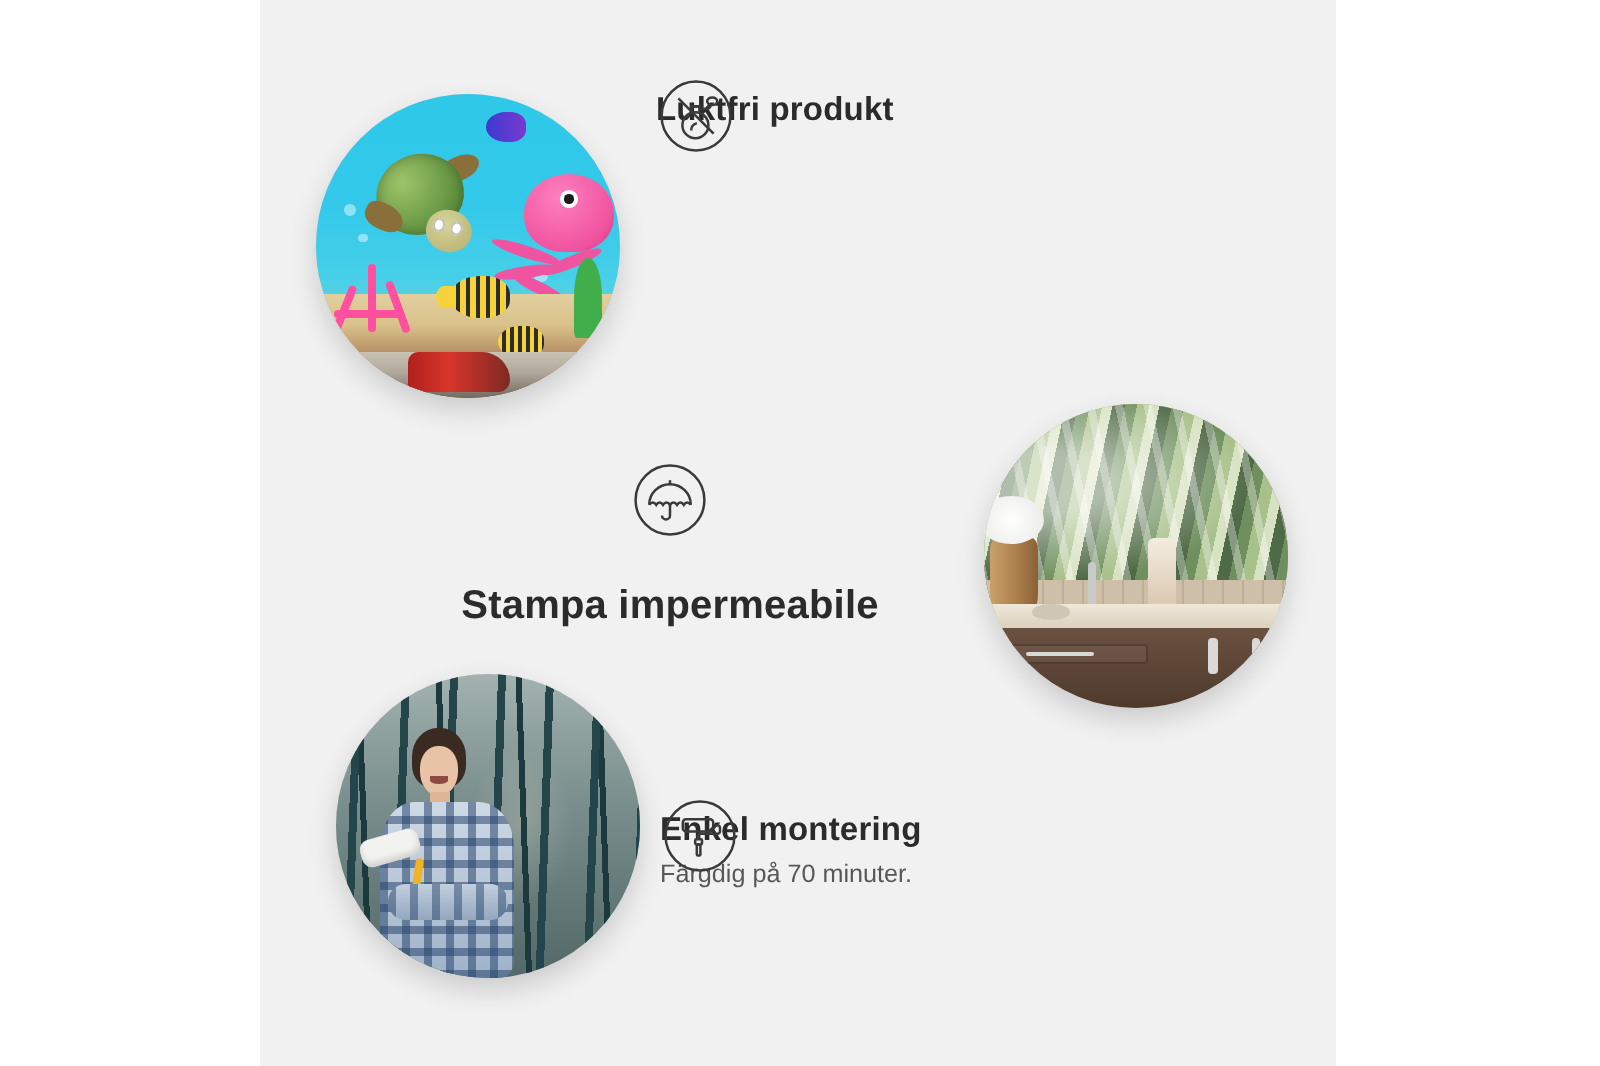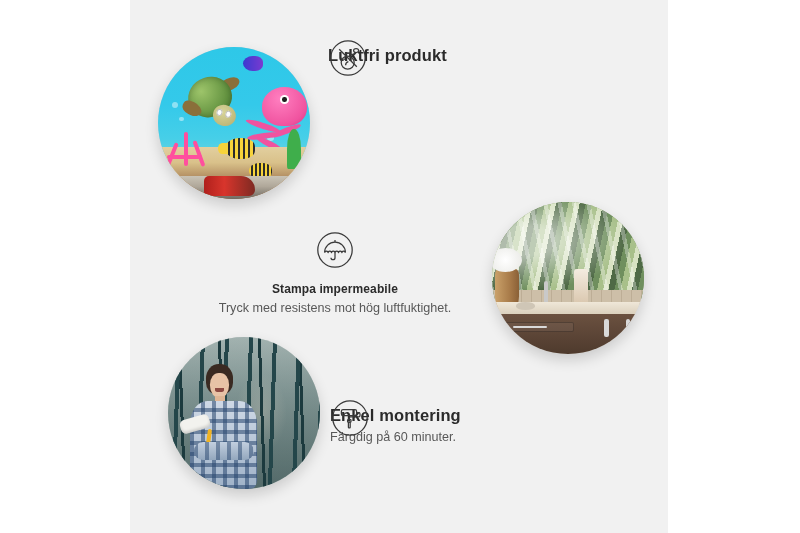--- a/index.html
+++ b/index.html
@@ -64,21 +64,21 @@
 
   
   #f1{left:328px;top:38px;width:300px;}
   #f1 .title{margin-top:8px;}
   #f1 .body{margin-top:6px;}
   #photo1{left:158px;top:47px;width:152px;height:152px;}
 
   
   #f2{left:200px;top:230px;width:270px;text-align:center;}
   #f2 .icon-circle{position:relative;margin:0 auto;}
-  #f2 .title{margin-top:12px;font-size:12px;}
+  #f2 .title{margin-top:22px;font-size:20px;}
   #f2 .sub{margin-top:5px;}
   #photo2{left:492px;top:202px;width:152px;height:152px;}
 
   
   #f3{left:330px;top:398px;width:280px;}
   #f3 .title{margin-top:8px;}
   #f3 .sub{margin-top:5px;}
   #photo3{left:168px;top:337px;width:152px;height:152px;}
 
   
@@ -385,21 +385,20 @@
     <div class="icon-circle">
       <svg viewBox="0 0 40 40" fill="none" stroke="#3a3a3a" stroke-width="1.25">
         <circle cx="20" cy="20" r="17.2"></circle>
         <path d="M9.6 22.4c0-5.7 4.7-10.3 10.4-10.3s10.4 4.6 10.4 10.3"></path>
         <path d="M9.6 22.4c1.1-1.6 2.5-1.6 3.5 0 1-1.6 2.4-1.6 3.4 0 1-1.6 2.5-1.6 3.5 0 1-1.6 2.5-1.6 3.5 0 1-1.6 2.4-1.6 3.4 0 1-1.6 2.4-1.6 3.5 0"></path>
         <line x1="20" y1="12.1" x2="20" y2="10.1"></line>
         <path d="M20 22.4v5.3c0 1.1-.9 2-2 2s-2-.9-2-2"></path>
       </svg>
     </div>
     <h3 class="title">Stampa impermeabile</h3>
-    <p class="sub">Tryck med resistens mot hög luftfuktighet.</p>
   </div>
 
   <div class="photo" id="photo3">
     <div class="inner forest">
       <div class="sky"></div>
       <div class="glow"></div>
       <div class="trees"></div>
       <div class="woman">
         <div class="hair"></div>
         <div class="face"></div>
@@ -417,16 +416,16 @@
     <div class="icon-circle">
       <svg viewBox="0 0 40 40" fill="none" stroke="#3a3a3a" stroke-width="1.25">
         <circle cx="20" cy="20" r="17.2"></circle>
         <rect x="11.4" y="11.6" width="15.2" height="6.1" rx="1.6"></rect>
         <path d="M26.6 14.6h2.1c.7 0 1.3.6 1.3 1.3v1.7c0 .7-.6 1.3-1.3 1.3h-8.3c-.7 0-1.3.6-1.3 1.3v1.4"></path>
         <rect x="17.6" y="21.6" width="3.4" height="2.6" rx="0.6"></rect>
         <rect x="18.4" y="24.2" width="1.8" height="5.6" rx="0.6"></rect>
       </svg>
     </div>
     <h3 class="title">Enkel montering</h3>
-    <p class="sub">Färgdig på 60 minuter.</p>
+    <p class="sub">Färgdig på 70 minuter.</p>
   </div>
 
 </div>
 
 </body></html>

